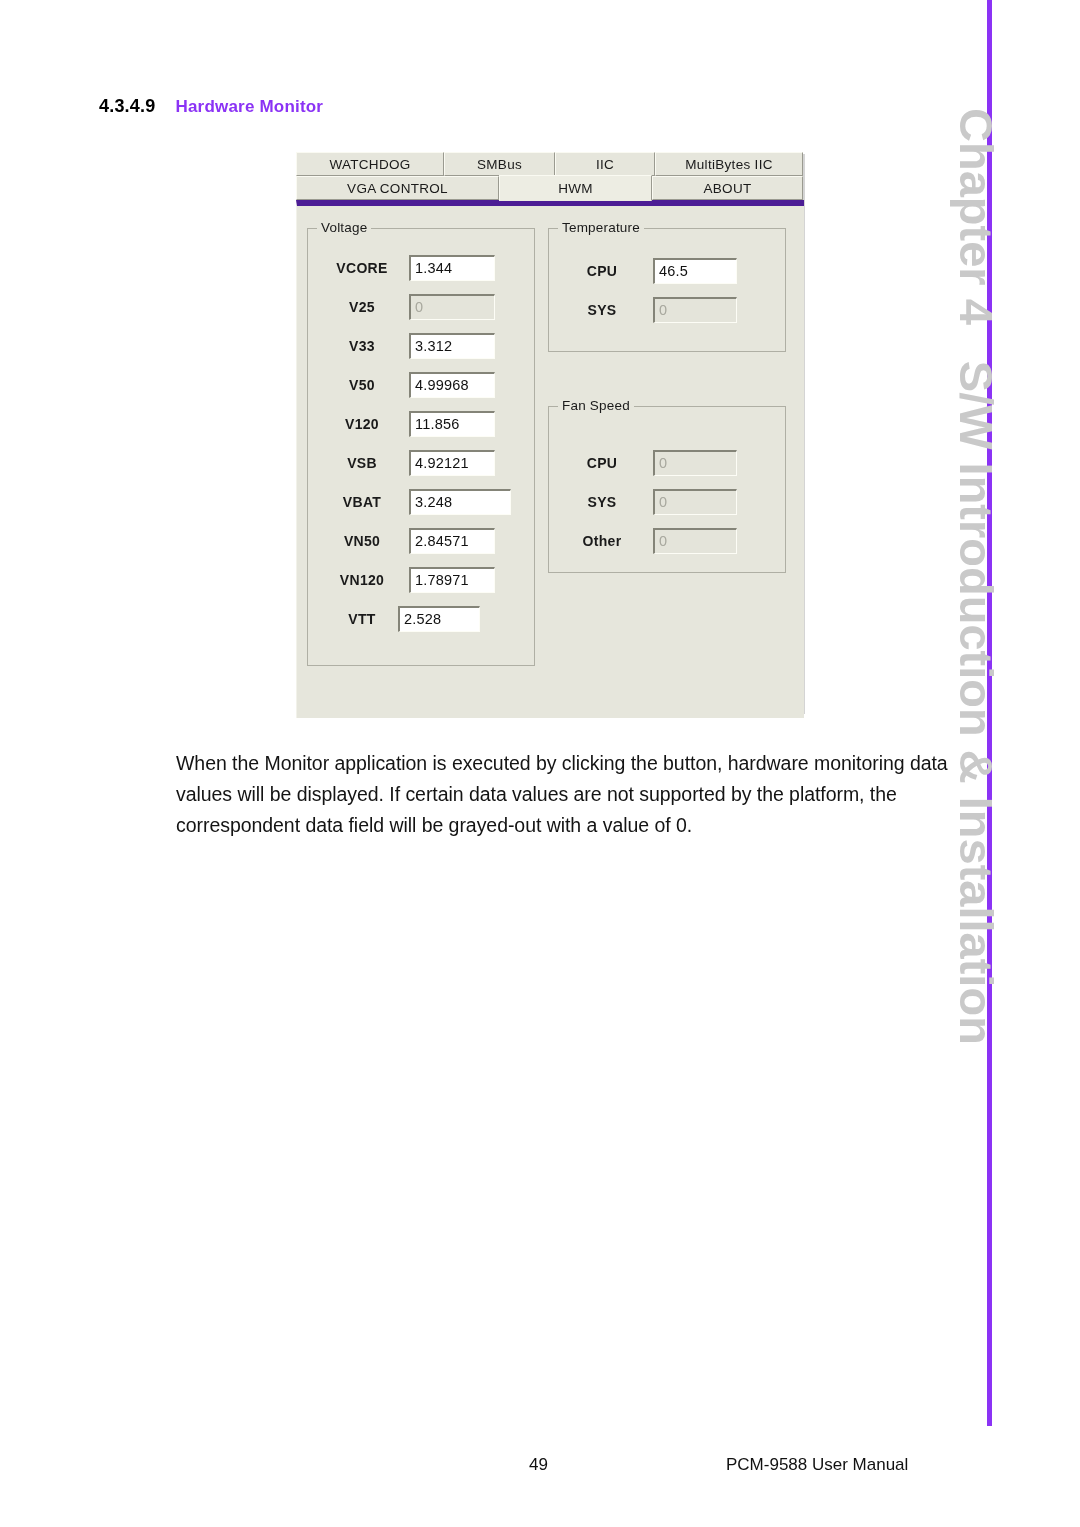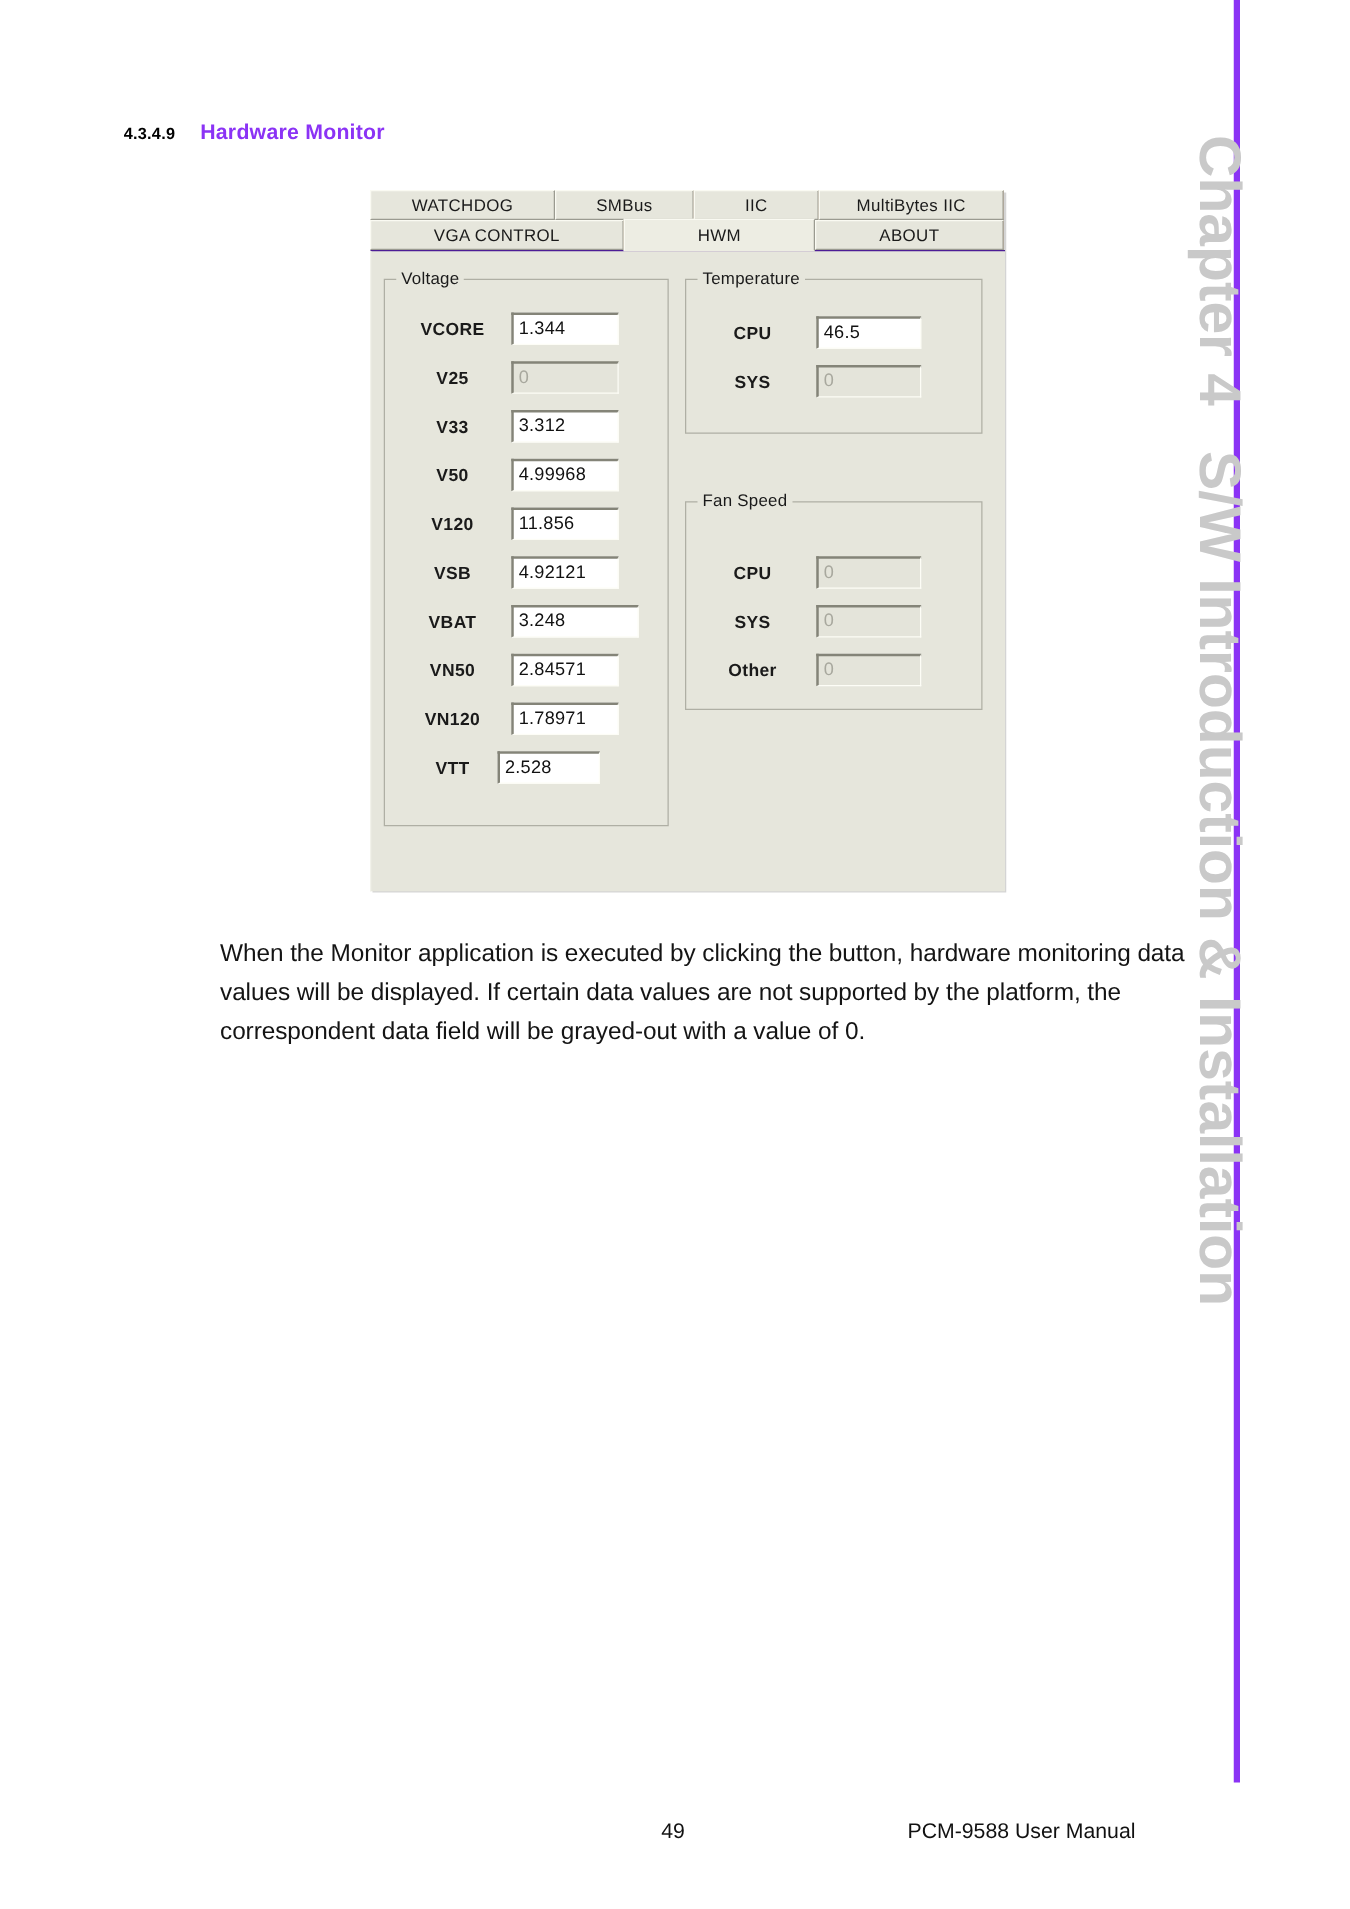--- a/index.html
+++ b/index.html
@@ -42,21 +42,21 @@
   .side-chapter .sc-gap { display:inline-block; width: 36px; }
 
   
   .sec-head {
     position: absolute;
     left: 99px;
     top: 96px;
     white-space: nowrap;
   }
   .sec-num {
-    font-size: 13px;
+    font-size: 18px;
     font-weight: bold;
     color: #000;
     letter-spacing: 0.2px;
   }
   .sec-title {
     font-size: 17px;
     font-weight: bold;
     color: #8B33F5;
     margin-left: 20px;
     letter-spacing: 0.2px;
@@ -73,21 +73,21 @@
     box-sizing: border-box;
     font-family: "Liberation Sans", sans-serif;
     color: #1a1a1a;
     box-shadow: 2px 2px 0 0 rgba(160,160,160,0.45);
   }
   .dlg-body {
     position: absolute;
     left: 0; top: 48px;
     width: 507px; height: 512px;
     background: #E6E6DC;
-    border-top: 1px solid #4c1d95;
+    border-top: 6px solid #4c1d95;
     border-left: 1px solid #F2F2EA;
   }
 
   
   .tabrow {
     position: absolute;
     left: 0;
     width: 507px;
     height: 24px;
   }

